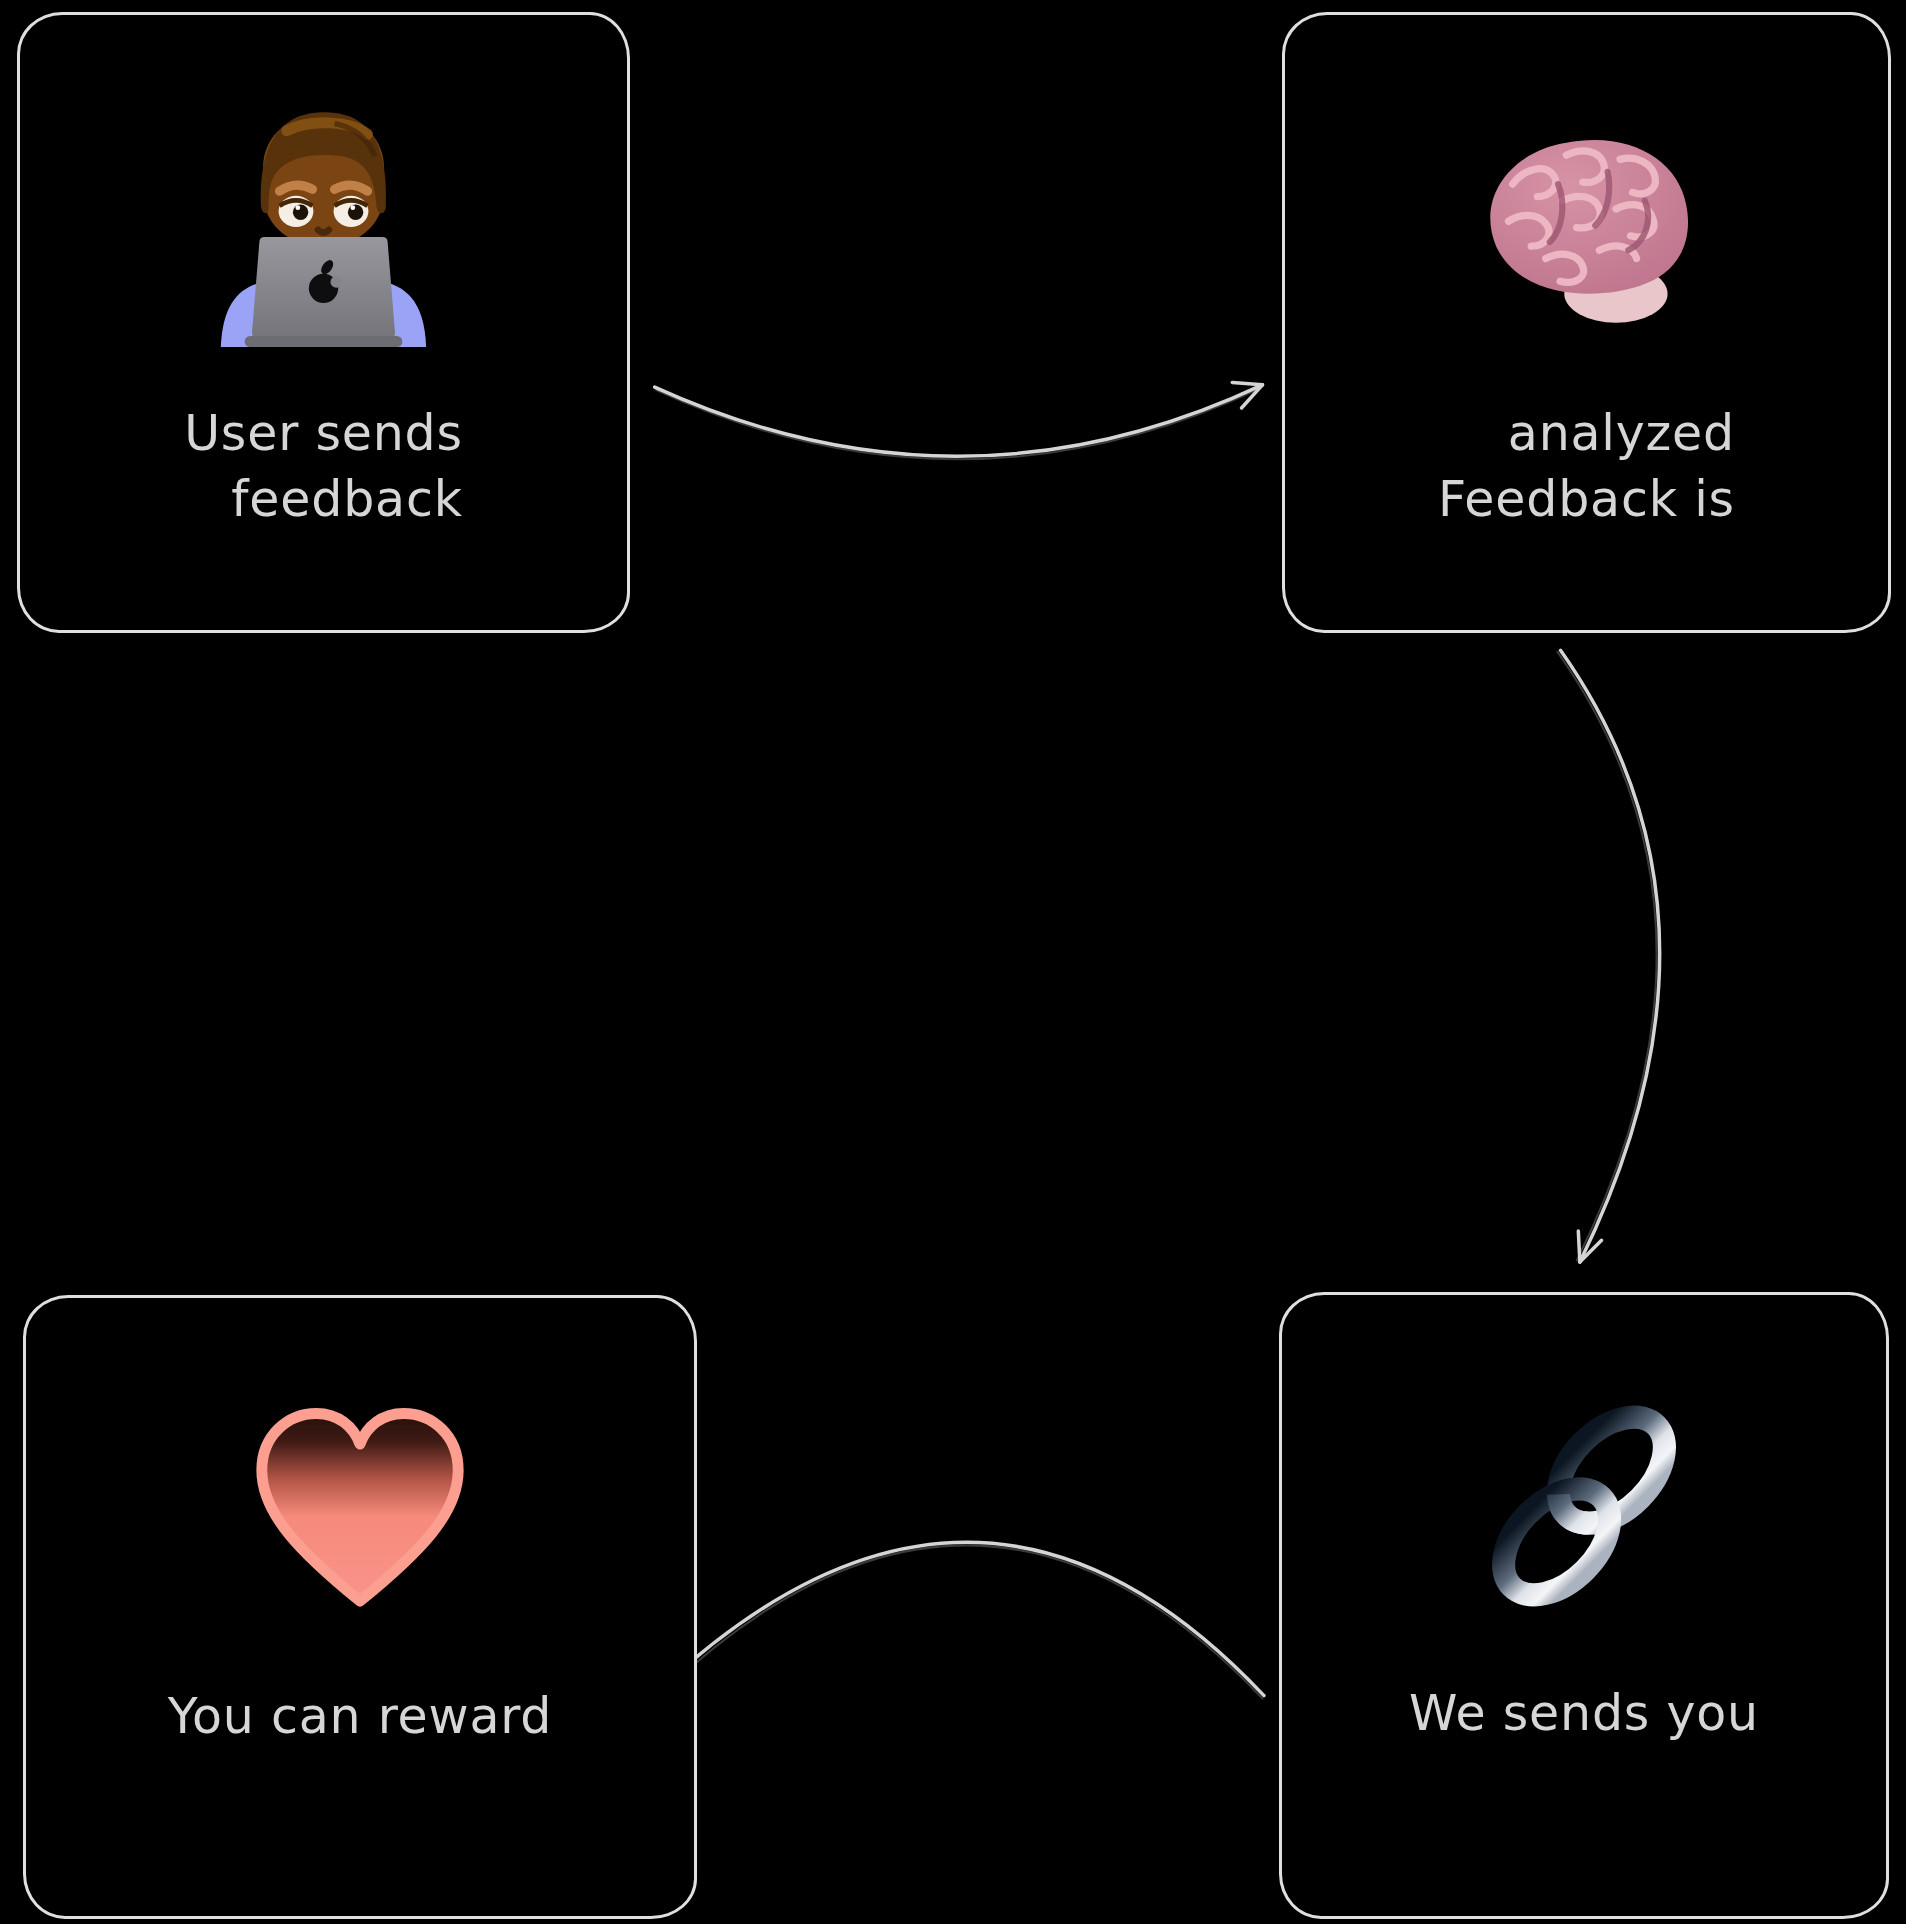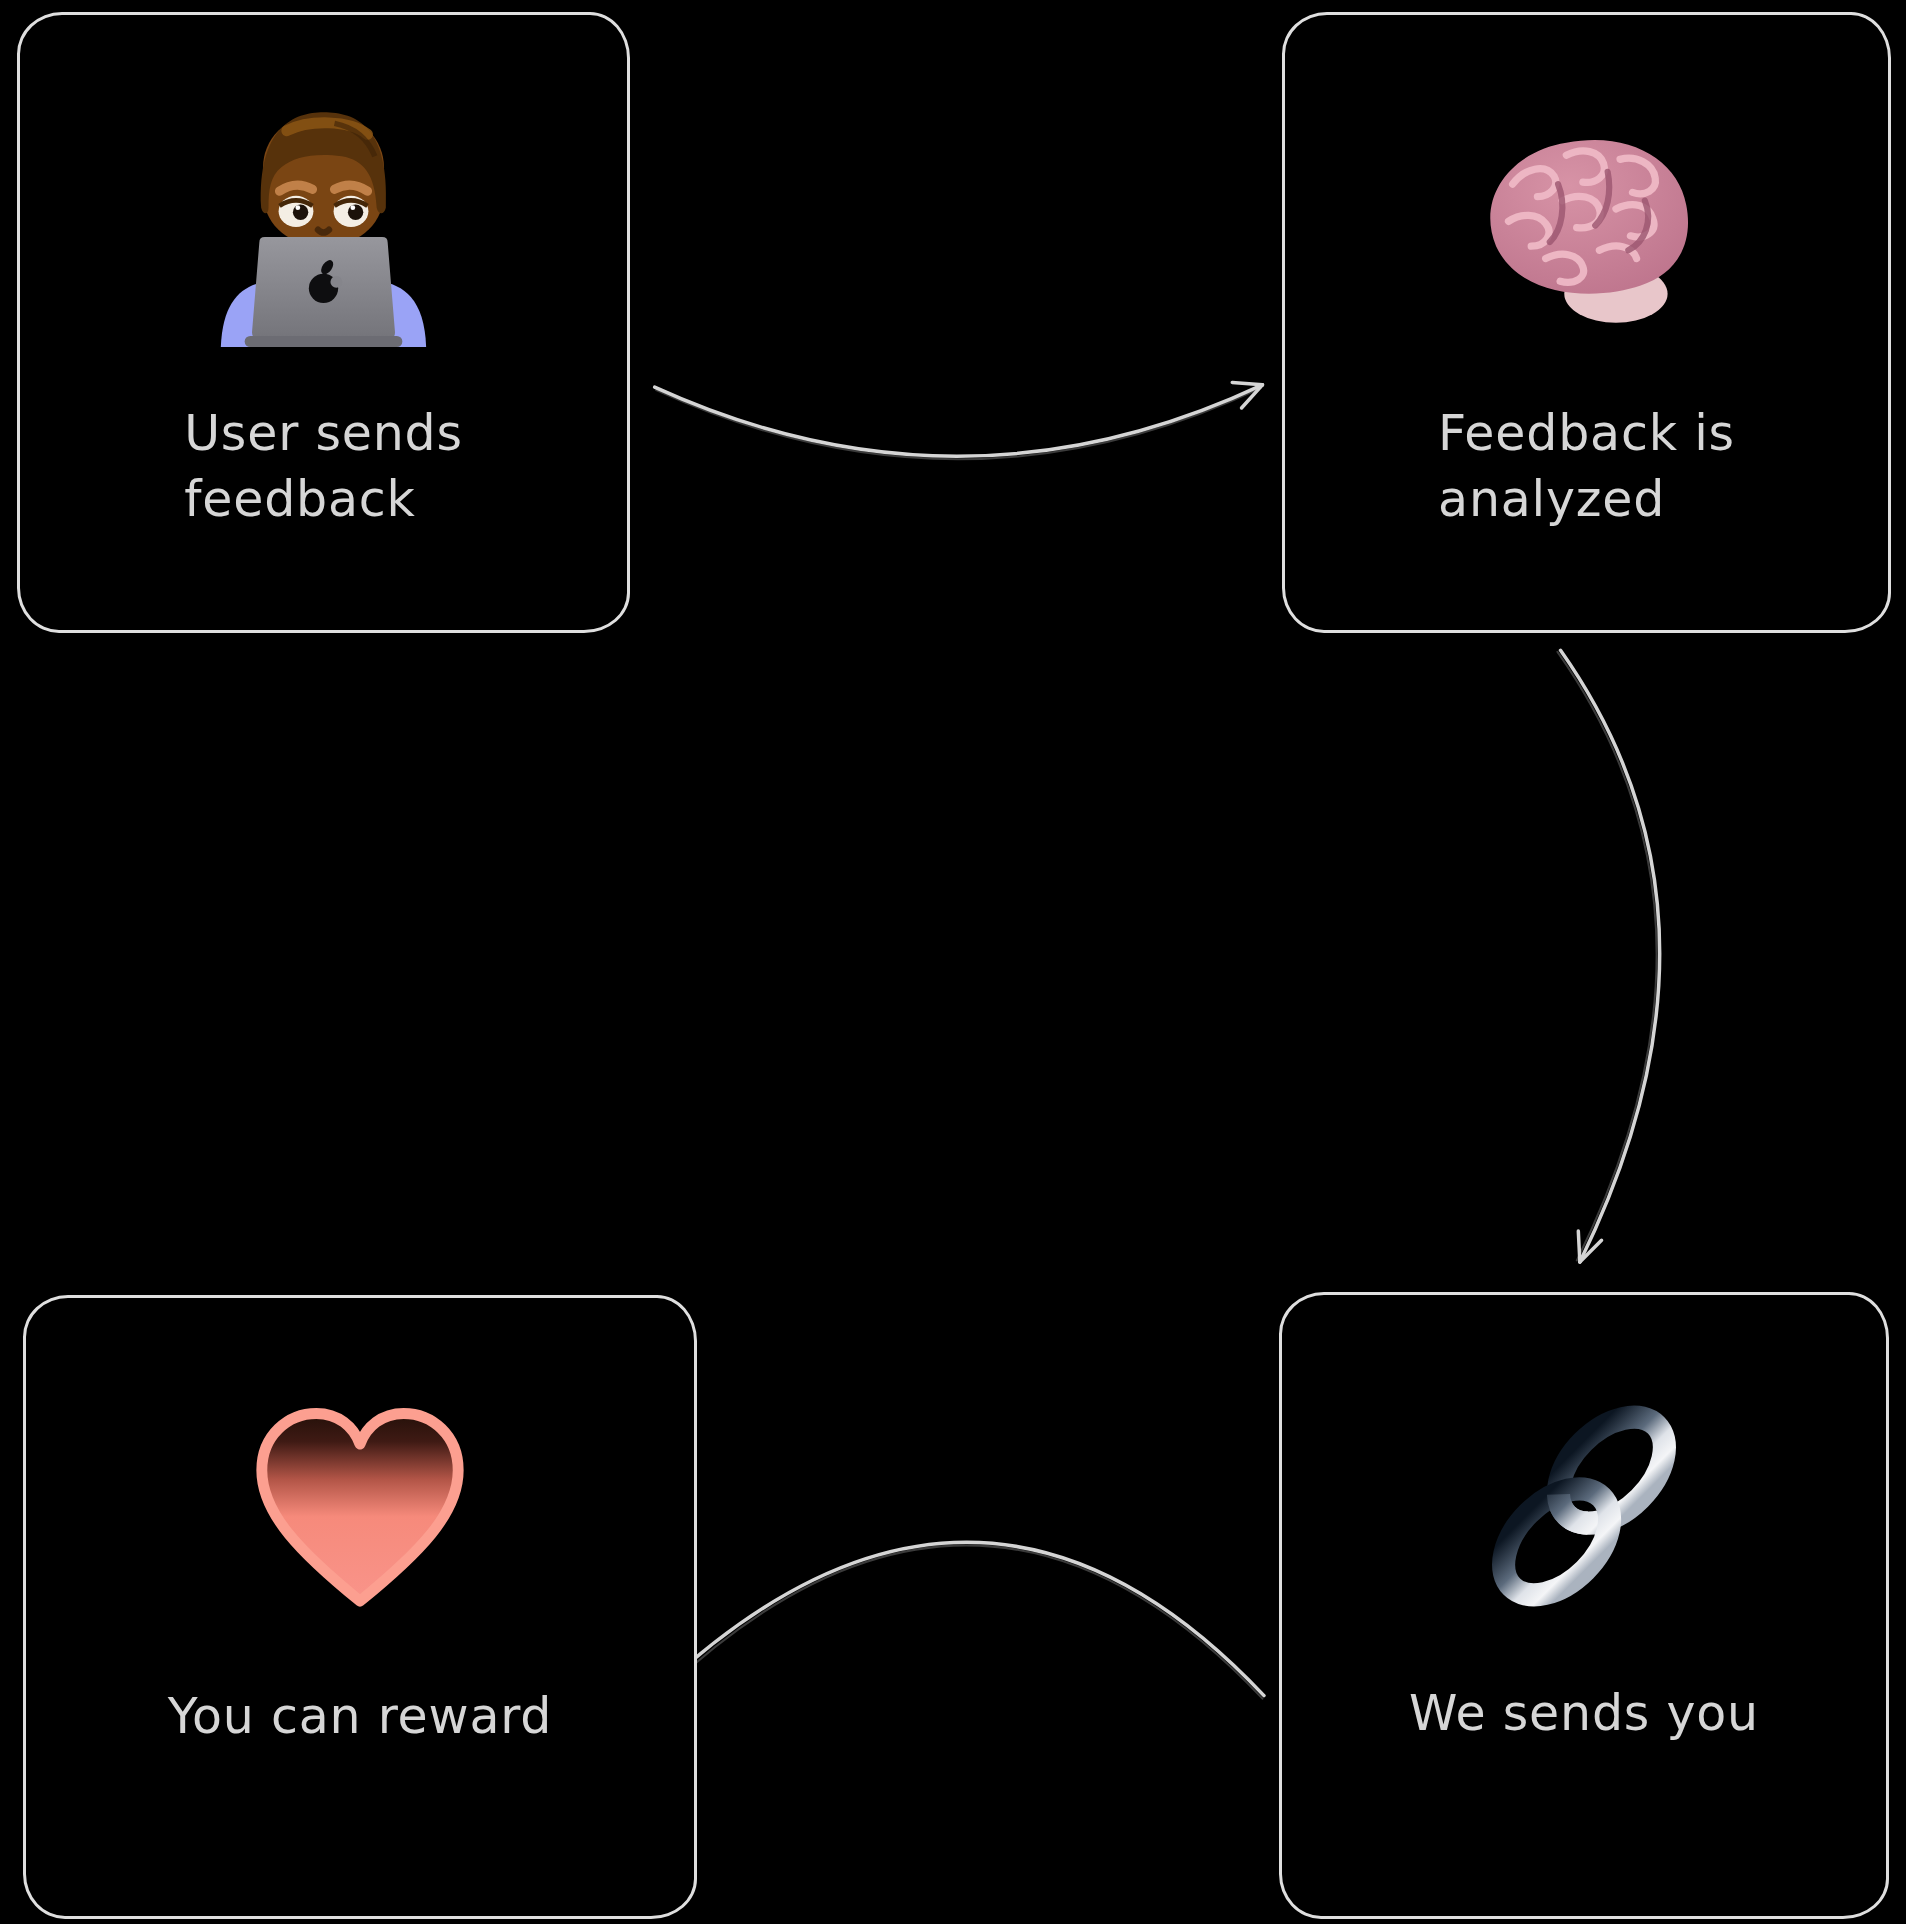--- a/index.html
+++ b/index.html
@@ -34,21 +34,21 @@
     height: 242px;
     display: flex;
     align-items: center;
     justify-content: center;
   }
   .caption {
     margin-top: 54px;
     font-size: 49px;
     line-height: 1.36;
     color: #d6d6d6;
-    text-align: left;
+    text-align: right;
     letter-spacing: 0.8px;
     white-space: nowrap;
   }
   .arrow-layer {
     position: absolute;
     left: 0; top: 0;
     width: 1907px;
     height: 1924px;
     pointer-events: none;
   }
@@ -162,22 +162,22 @@
         </g>
 
         <g stroke="#9c5670" stroke-width="3" fill="none" stroke-linecap="round" opacity="0.8">
           <path d="M 46 30 C 50 40 48 52 42 58"></path>
           <path d="M 70 24 C 72 34 70 44 64 50"></path>
           <path d="M 88 38 C 92 48 88 58 80 62"></path>
         </g>
       </svg>
     </div>
     <div class="caption">
+      <div>analyzed</div>
       <div>Feedback is</div>
-      <div>analyzed</div>
     </div>
   </div>
 
   <div class="node" id="node-3">
     <div class="icon-wrap">
       <svg width="240" height="232" viewBox="0 0 110 110" aria-hidden="true">
         <defs>
           <linearGradient id="metalG" x1="0" y1="0" x2="0" y2="1">
             <stop offset="0" stop-color="#0c1622"></stop>
             <stop offset="0.4" stop-color="#5c6b7d"></stop>

